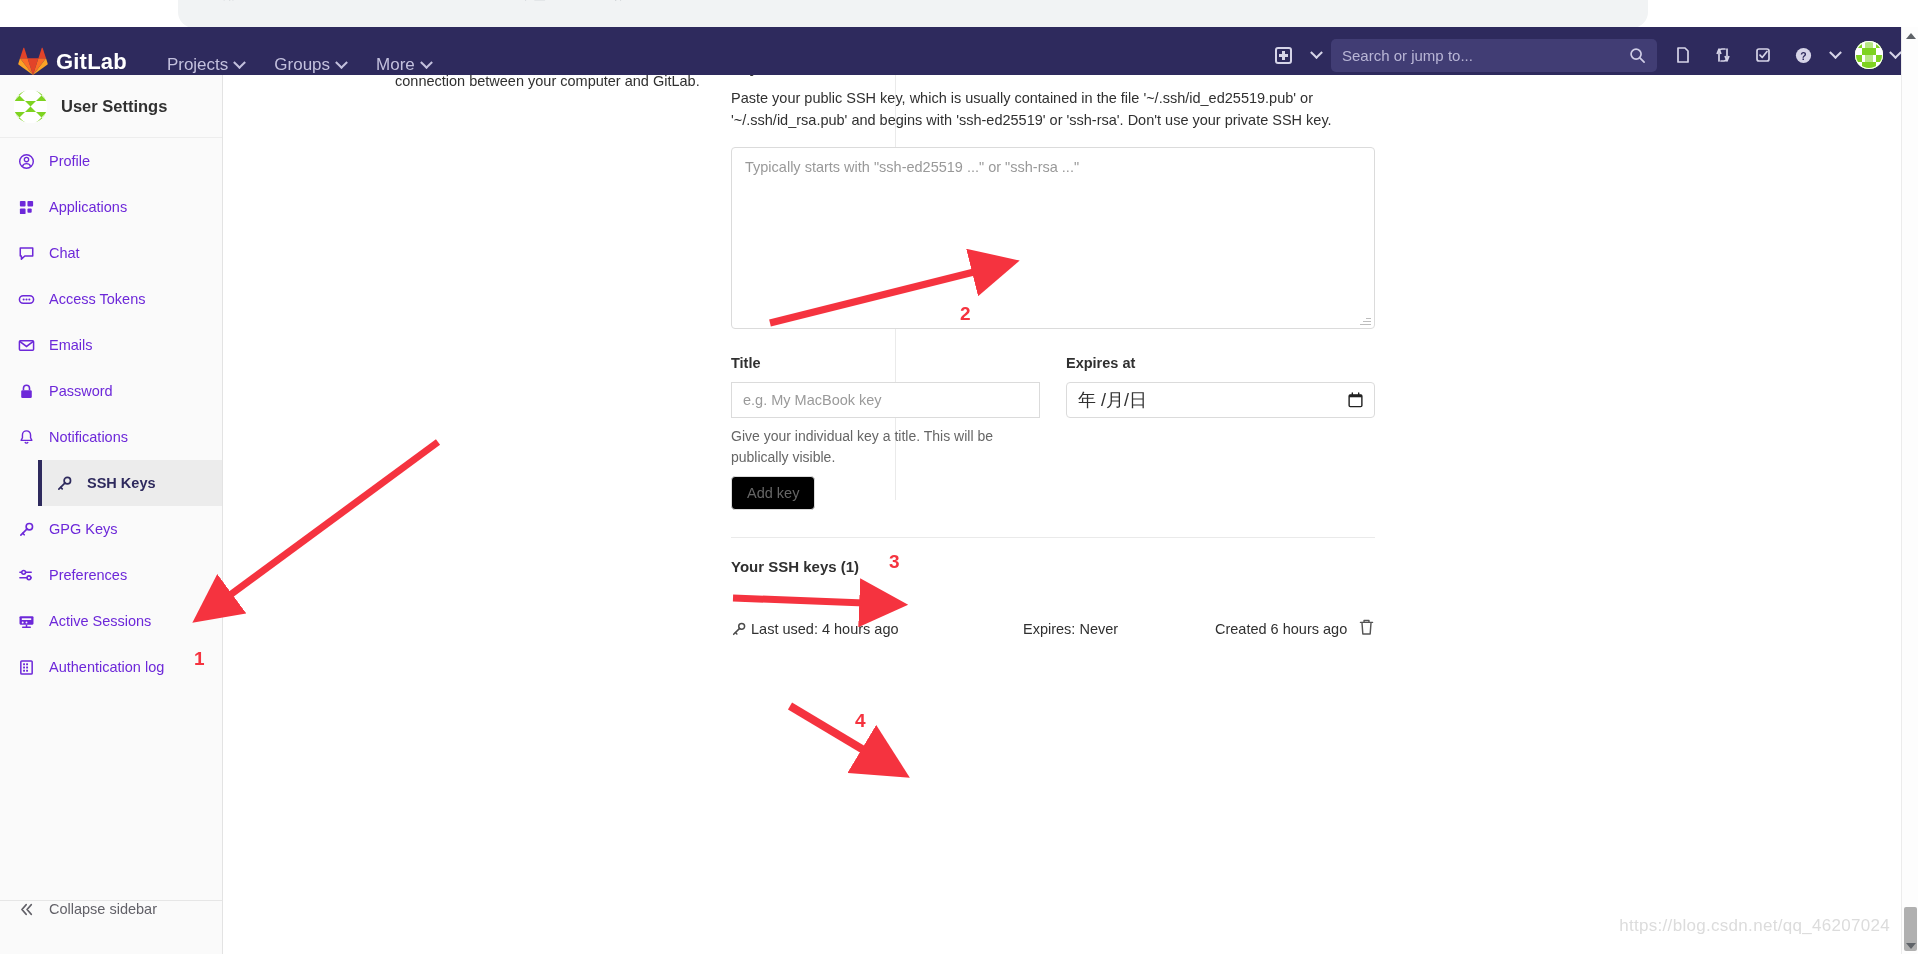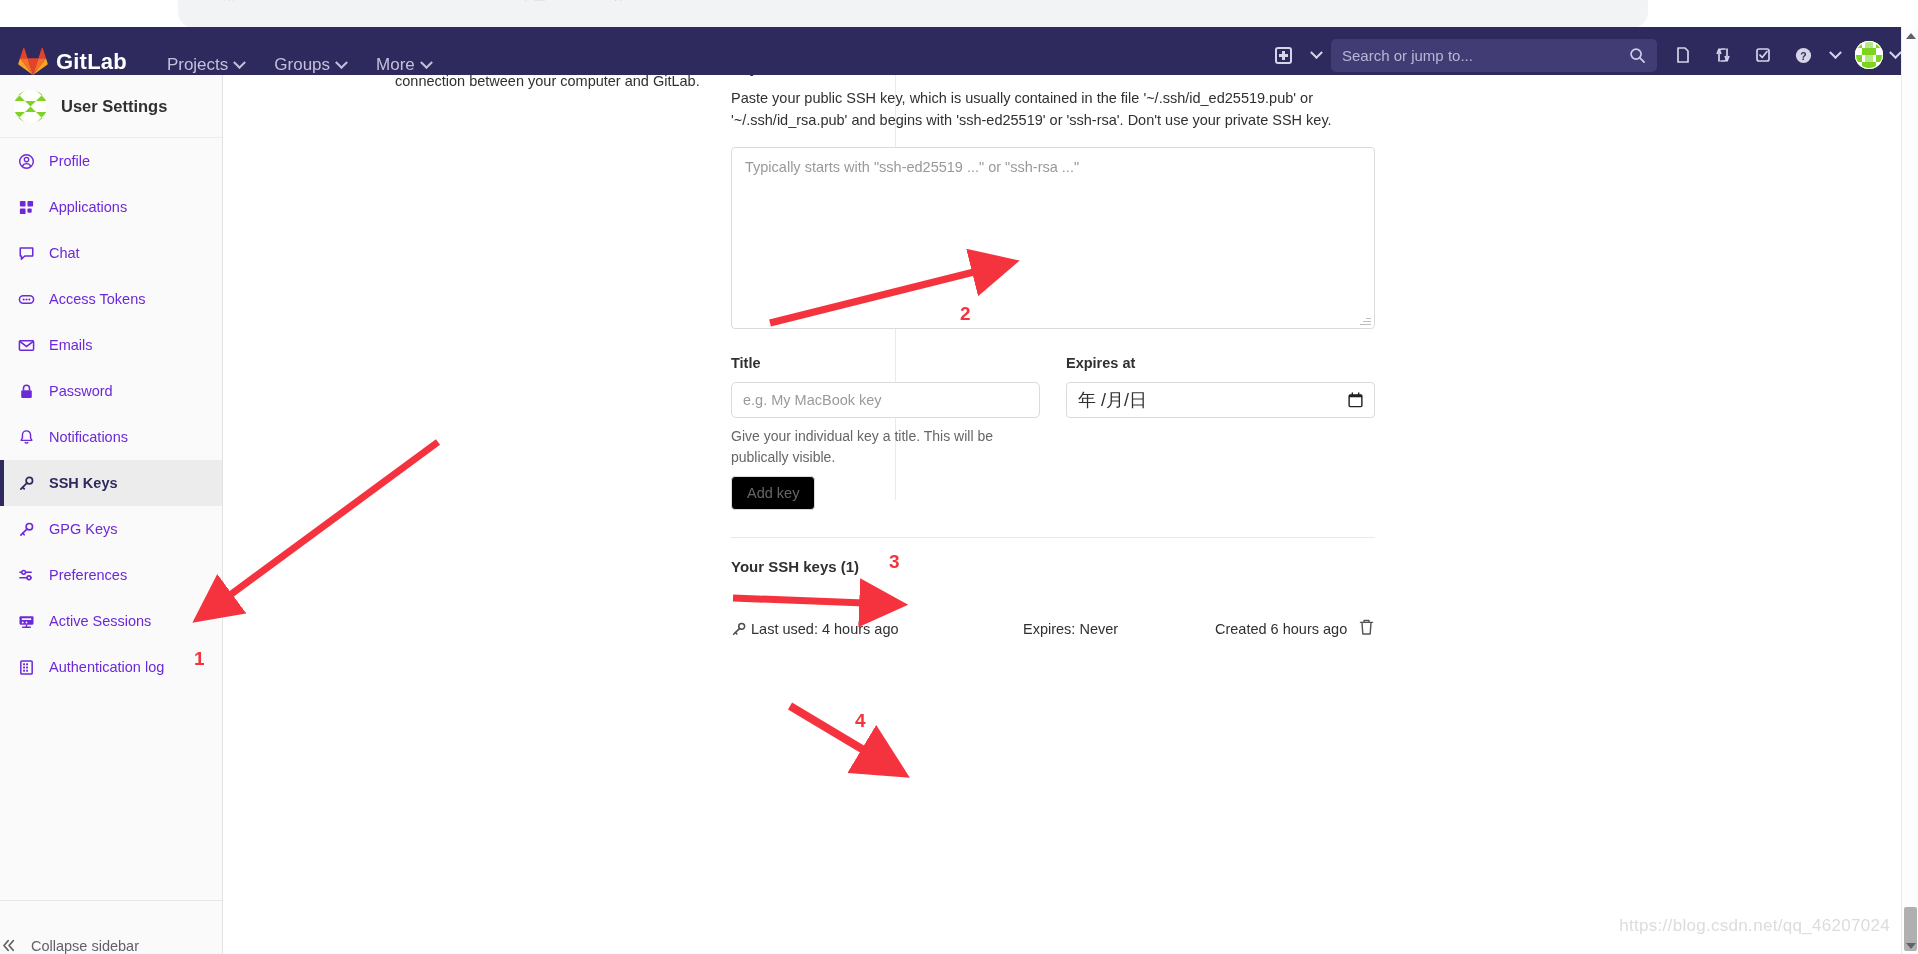--- a/index.html
+++ b/index.html
@@ -86,30 +86,30 @@
     width: 33px; height: 33px; border-radius: 50%; background: #fff; overflow: hidden;
   }
   #sidebar-head .ttl { font-size: 16.5px; font-weight: 700; color: #303030; }
 
   .side-item {
     height: 46px; display: flex; align-items: center; gap: 14px;
     padding-left: 18px; color: #6d28d9; font-size: 14.5px; cursor: pointer;
     position: relative;
   }
   .side-item.active {
-    background: #ececec; color: #2e2a5d; font-weight: 700;
+    background: #ececec; color: #2e2a5d; font-weight: 700; margin-left: 38px;
   }
   .side-item.active::before {
     content: ""; position: absolute; left: 0; top: 0; bottom: 0; width: 4px;
     background: #2e2a5d;
   }
   .side-icon { width: 17px; height: 17px; display:flex; align-items:center; justify-content:center; flex:0 0 17px;}
   #collapse-row {
     position: absolute; left:0; right:0; bottom: 0; height: 54px;
-    display: flex; align-items: flex-end; gap: 14px; 
+    display: flex; align-items: flex-start; gap: 14px; padding-left: 18px;
     color: #626168; font-size: 14.5px; border-top: 1px solid #e6e6e6;
     background: #fafafa; cursor: pointer;
   }
 
   
   #content {
     position: absolute; left: 223px; top: 75px; right: 0; bottom: 0;
     background: #fff; overflow: hidden;
   }
   #intro-tail {
@@ -138,21 +138,21 @@
     position: absolute; right: 2px; bottom: 2px; width: 12px; height: 12px;
   }
   #key-textarea .grip i {
     position:absolute; right:1px; background:#bdbdbd; height:1px; transform-origin: right bottom;
   }
 
   .row2 { display: flex; gap: 26px; margin-top: 26px; }
   .col-title { width: 318px; }
   .col-exp   { width: 318px; }
   .txt-input {
-    height: 36px; border: 1px solid #dbdbdb; border-radius: 5px; background: #fff;
+    height: 36px; border: 1px solid #dbdbdb; border-radius: 0; background: #fff;
     display: flex; align-items: center; padding: 0 11px;
     color: #9a9a9a; font-size: 14.5px; cursor: text;
   }
   .date-input {
     height: 36px; border: 1px solid #dbdbdb; border-radius: 4px; background: #fff;
     display: flex; align-items: center; padding: 0 11px;
     color: #303030; font-size: 18px; cursor: text; justify-content: space-between;
   }
 
   #add-key-btn {

